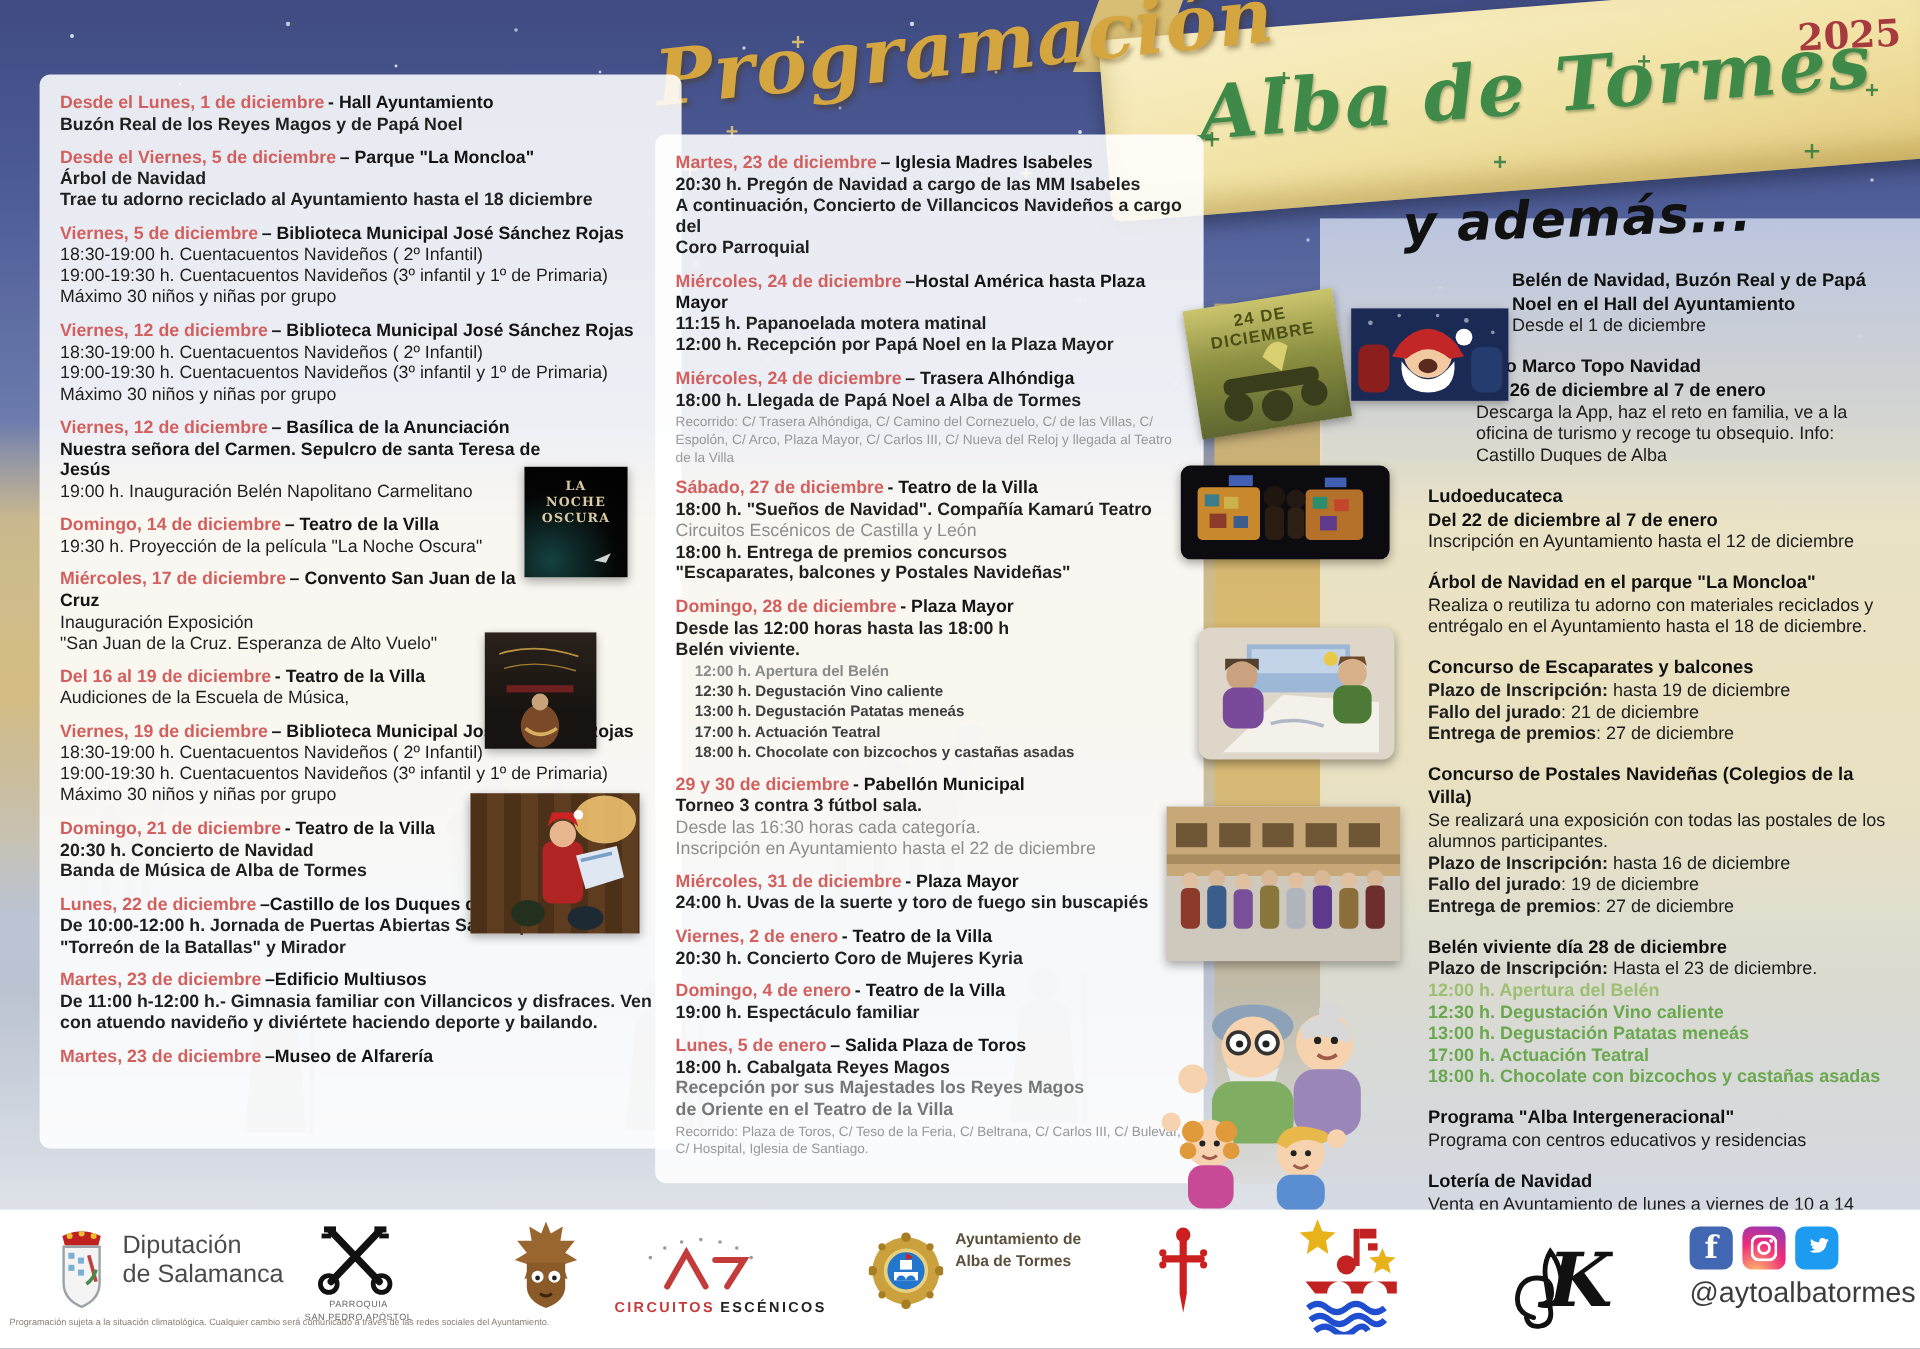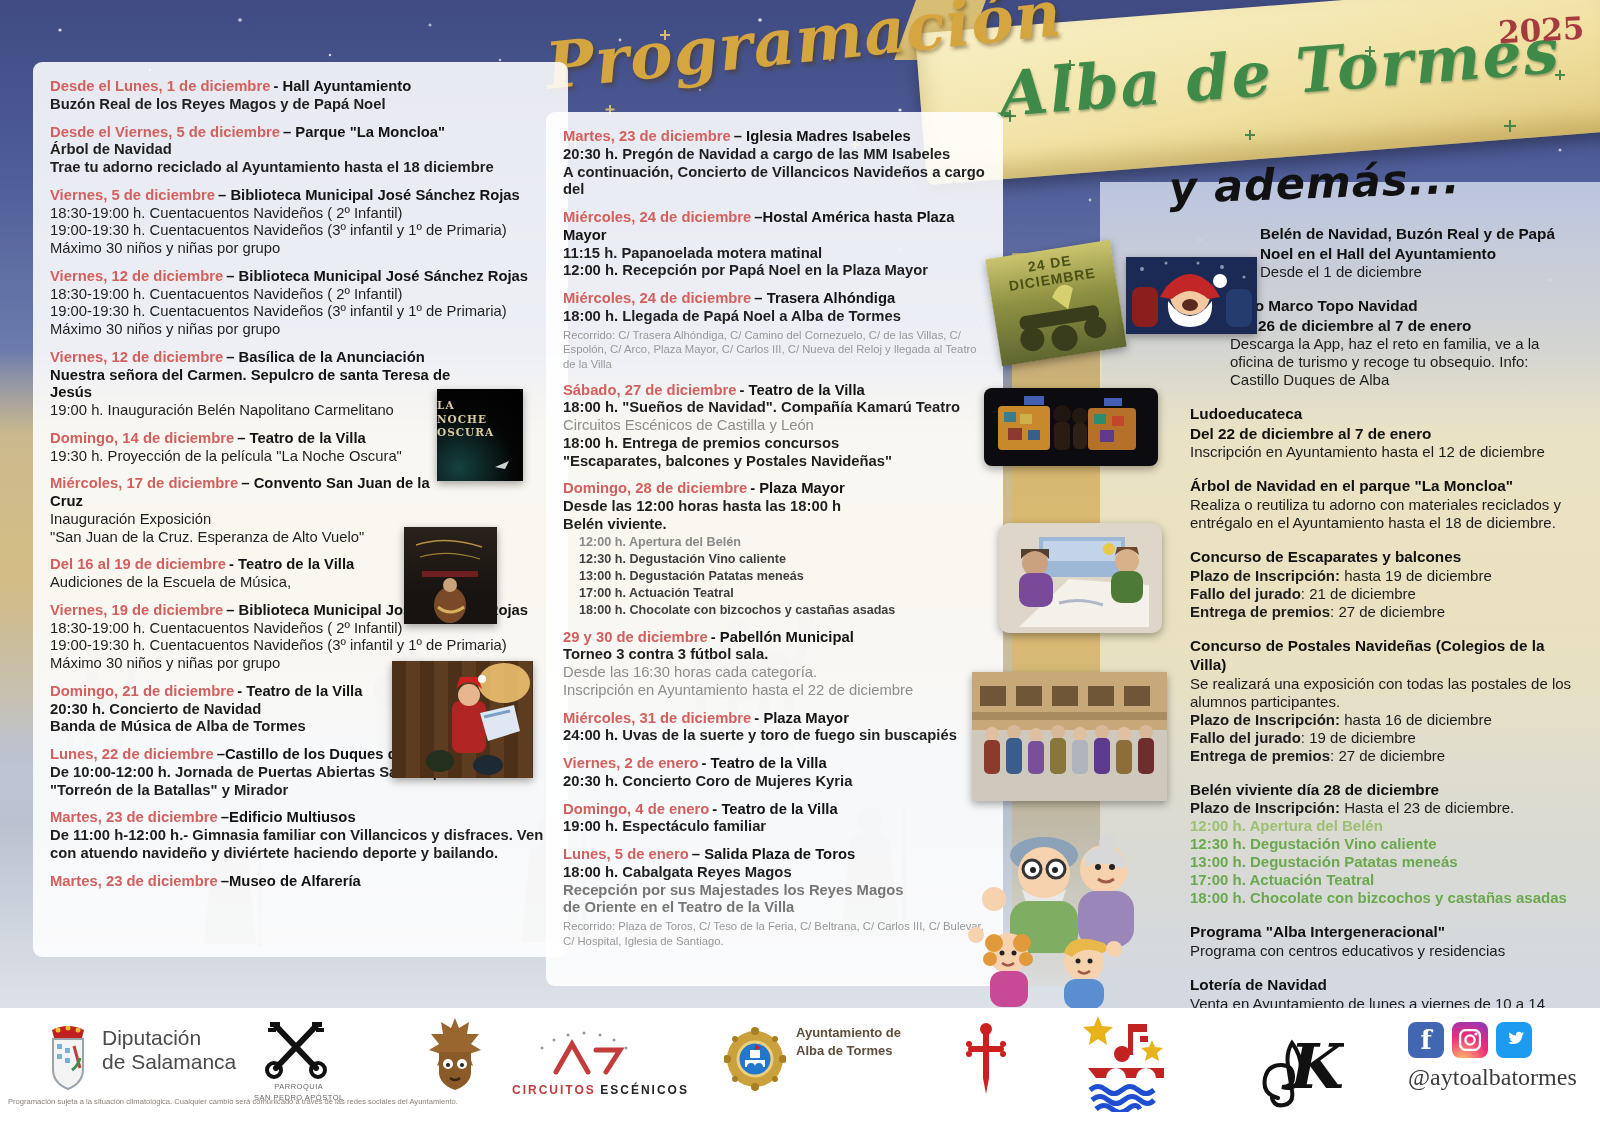--- a/index.html
+++ b/index.html
@@ -55,25 +55,25 @@
   .ph{position:absolute;overflow:hidden;box-shadow:0 3px 8px rgba(0,0,0,.35);}
   
   .footer{position:absolute;left:0;top:1008px;width:1600px;height:116px;background:#ffffff;}
   .logo{position:absolute;display:flex;align-items:flex-start;gap:10px;}
   .logo-text1{font-size:21px;color:#4a4a4a;line-height:1.15;}
   .logo-caption{font-size:7.5px;color:#666;text-align:center;letter-spacing:.5px;line-height:1.4;}
   .circ-word{font-size:12px;font-weight:bold;letter-spacing:2px;}
   .ayto-text{font-size:13px;font-weight:bold;color:#5d4f3c;line-height:1.35;}
   .social-row{display:flex;gap:8px;}
   .sicon{width:36px;height:36px;border-radius:8px;display:flex;align-items:center;justify-content:center;}
-  .handle{font-size:24px;color:#3c3c3c;margin-top:4px;font-family:Liberation Serif, serif;}
+  .handle{font-size:24px;color:#3c3c3c;margin-top:4px;font-family:Liberation Sans, sans-serif;}
   .fineprint{position:absolute;left:8px;top:1097px;font-size:7.6px;color:#8a7f74;}
   .cap24{position:absolute;top:6px;left:0;width:100%;text-align:center;font-weight:bold;
         color:#4a4f16;font-size:14px;line-height:1.15;letter-spacing:1px;}
-  .capnoche{position:absolute;top:10px;left:0;width:100%;font-family:"DejaVu Serif",serif;
+  .capnoche{position:absolute;top:10px;left:0;width:100%;text-align:center;font-family:"DejaVu Serif",serif;
         color:#d8c9a0;font-size:10.5px;font-weight:bold;letter-spacing:1px;line-height:1.3;}
 </style>
 </head>
 <body>
 
 <div class="page">
 
   <div class="sand"></div>
   <div class="goldbar"></div>
   <div class="lower"></div>
@@ -293,20 +293,21 @@
 
   </div>
 
   <div class="colbox col-center">
 
       <div class="event">
         <div class="ehead"><span class="date">Martes, 23 de diciembre</span><span class="venue">– Iglesia Madres Isabeles</span></div>
         <div class="elines">
           <div class="ln b">20:30 h. Pregón de Navidad a cargo de las MM Isabeles</div>
           <div class="ln b">A continuación, Concierto de Villancicos Navideños a cargo del</div>
+          <div class="ln b">Coro Parroquial</div>
         </div>
       </div>
 
       <div class="event">
         <div class="ehead"><span class="date">Miércoles, 24 de diciembre</span><span class="venue">–Hostal América hasta Plaza Mayor</span></div>
         <div class="elines">
           <div class="ln b">11:15 h. Papanoelada motera matinal</div>
           <div class="ln b">12:00 h.  Recepción por Papá Noel en la Plaza Mayor</div>
         </div>
       </div>

